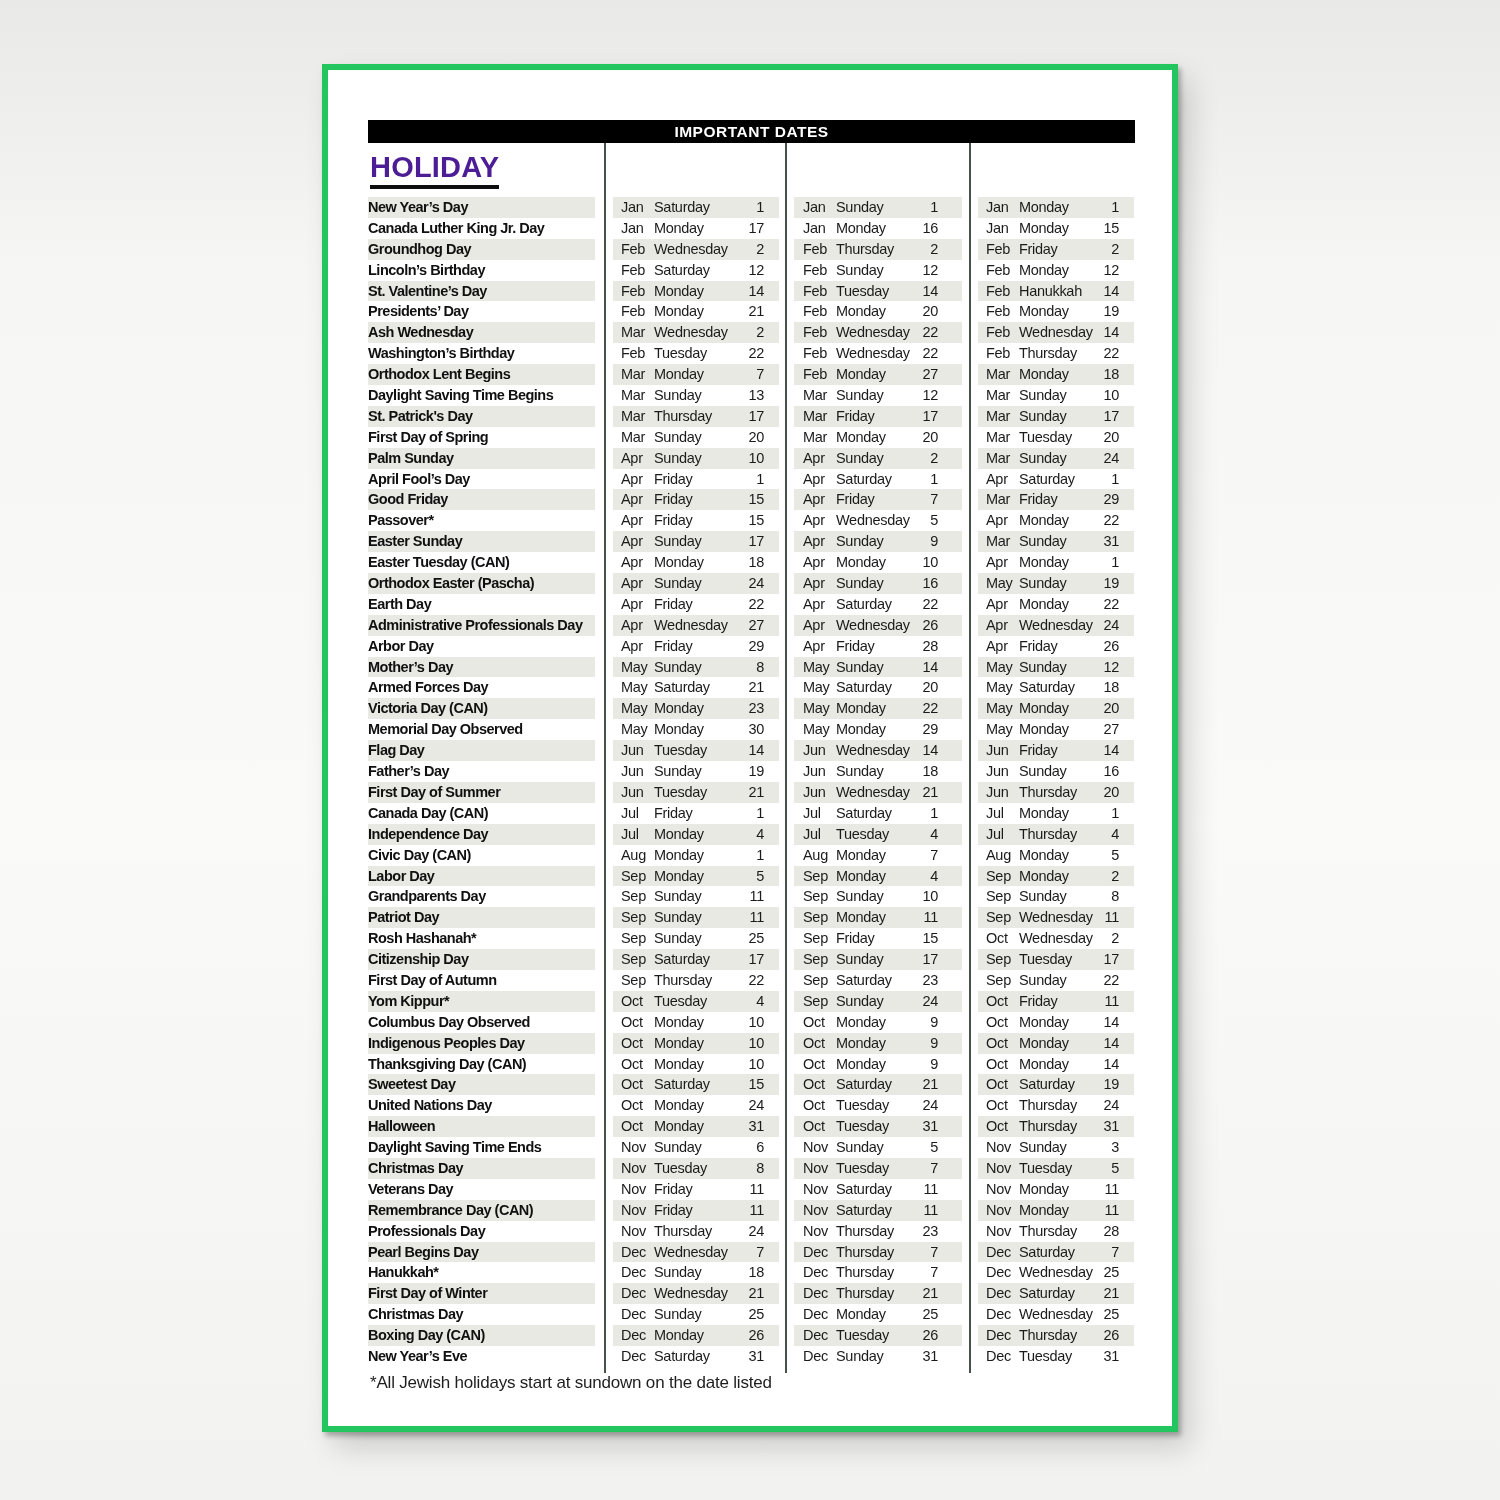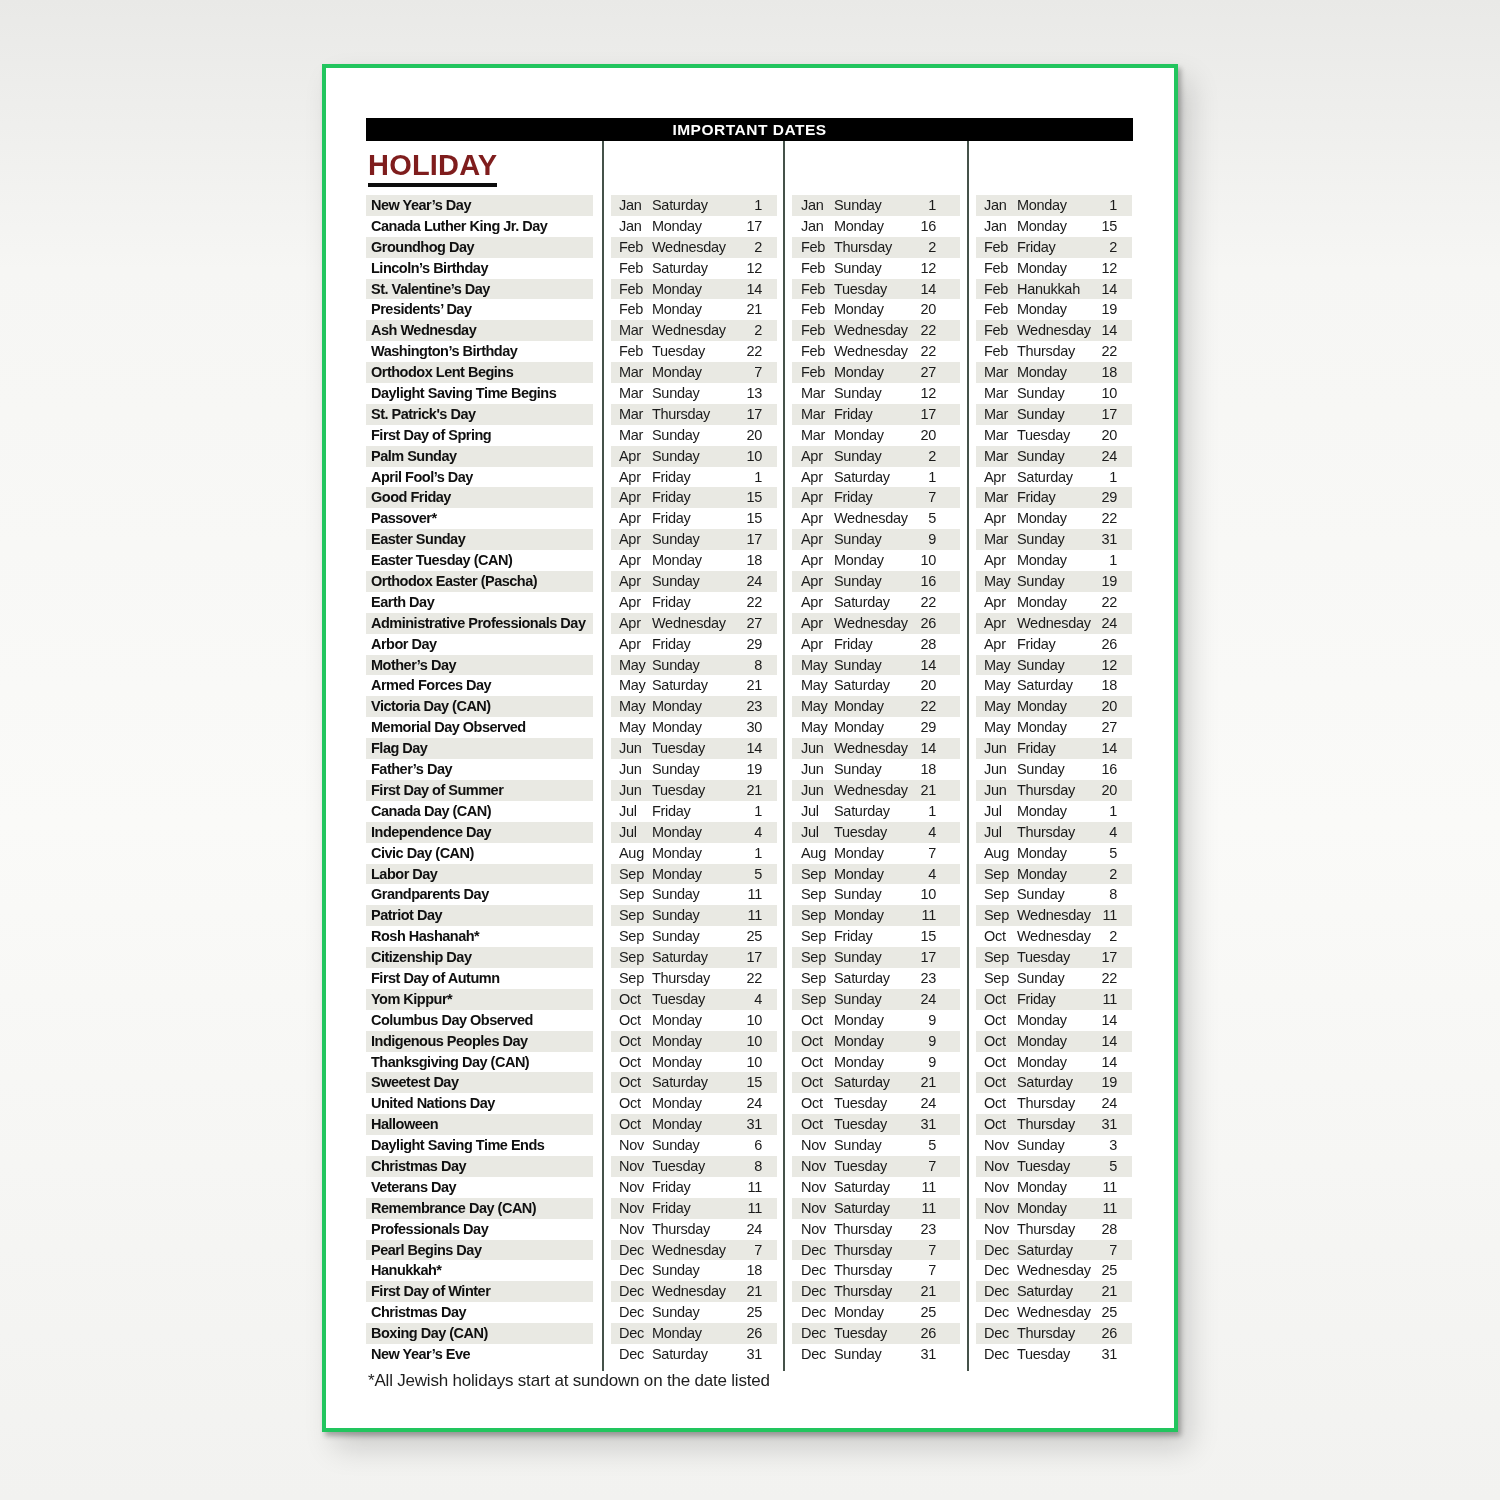--- a/index.html
+++ b/index.html
@@ -4,32 +4,32 @@
 <style>
   html,body{margin:0;padding:0;}
   body{
     width:1500px;height:1500px;position:relative;overflow:hidden;
     background:linear-gradient(180deg,#e9e9e7 0%,#f6f6f4 18%,#fafaf8 55%,#f2f2f0 100%);
     font-family:"Liberation Sans",sans-serif;
     -webkit-font-smoothing:antialiased;
   }
   .page{
     position:absolute;left:322px;top:64px;width:856px;height:1368px;
-    background:#ffffff;border:4px solid #22c55e;box-sizing:border-box;
+    background:#ffffff;border:6px solid #22c55e;box-sizing:border-box;
     box-shadow:3px 4px 5px rgba(0,0,0,0.28), 12px 16px 28px rgba(0,0,0,0.16);
   }
   .bar{
     position:absolute;left:40px;top:50px;width:767px;height:23px;
     background:#000000;color:#ffffff;
     display:flex;align-items:center;justify-content:center;
     font-size:15.5px;font-weight:bold;letter-spacing:0.5px;
   }
   .title{
     position:absolute;left:42px;top:83px;
-    font-size:29px;font-weight:bold;color:#7f1d1d;letter-spacing:0.2px;
+    font-size:29px;font-weight:bold;color:#4c1d95;letter-spacing:0.2px;
     line-height:1;padding-bottom:3px;border-bottom:4px solid #0d0d0d;
     white-space:nowrap;
   }
   .vline{
     position:absolute;top:73px;height:1230px;width:2px;
     background:#45524a;
   }
   .vline.l1{left:276px}
   .vline.l2{left:457px}
   .vline.l3{left:641px}
@@ -37,21 +37,21 @@
     position:absolute;left:40px;top:127px;width:766px;
   }
   .row{
     display:flex;height:20.9px;line-height:20.9px;
     font-size:14.5px;color:#1b1b1b;white-space:nowrap;
   }
   .row > .cell{background:transparent;}
   .row:nth-child(odd) > .cell{background:#e9e9e3;}
   .cell{box-sizing:border-box;}
   .cell.name{
-    width:227px;margin-right:18px;padding-left:5px;
+    width:227px;margin-right:18px;
     font-weight:bold;color:#101010;letter-spacing:-0.5px;
     overflow:visible;
   }
   .cell.group{display:flex;letter-spacing:-0.3px;}
   .cell.g1{width:166px;margin-right:15px;padding-left:8px;}
   .cell.g2{width:168px;margin-right:16px;padding-left:9px;}
   .cell.g3{width:156px;padding-left:8px;}
   .group .mo{width:33px;flex:0 0 33px;}
   .group .wd{flex:1 1 auto;}
   .group .num{flex:0 0 auto;text-align:right;}

